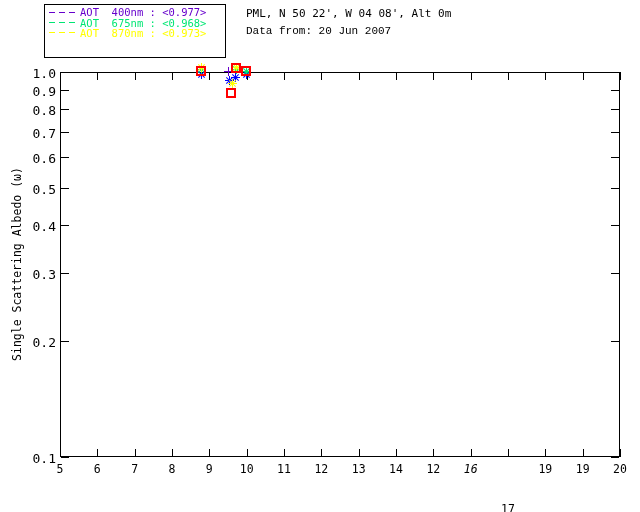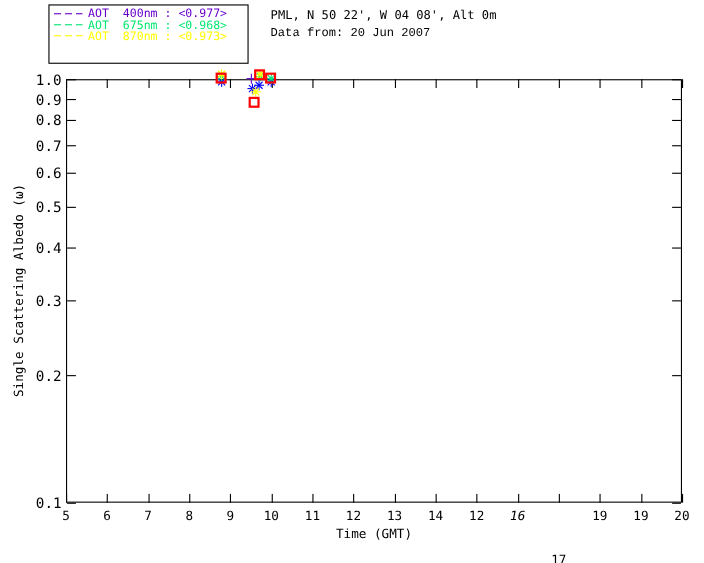--- a/index.html
+++ b/index.html
@@ -41,21 +41,20 @@
 
   <div class="hdr" style="top:7px;">PML, N 50 22', W 04 08', Alt 0m</div>
   <div class="hdr" style="top:25px;font-family:Liberation Mono, monospace;">Data from: 20 Jun 2007</div>
 
   <div class="legend" id="legend">
       <div class="legend-row"><div class="legend-dash" style="background: repeating-linear-gradient(to right, rgb(102, 0, 204) 0px, rgb(102, 0, 204) 6px, transparent 6px, transparent 10px);"></div><div class="legend-text" style="color: rgb(102, 0, 204);">AOT  400nm : &lt;0.977&gt;</div></div>
       <div class="legend-row"><div class="legend-dash" style="background: repeating-linear-gradient(to right, rgb(0, 230, 115) 0px, rgb(0, 230, 115) 6px, transparent 6px, transparent 10px);"></div><div class="legend-text" style="color: rgb(0, 230, 115);">AOT  675nm : &lt;0.968&gt;</div></div>
       <div class="legend-row"><div class="legend-dash" style="background: repeating-linear-gradient(to right, rgb(255, 255, 0) 0px, rgb(255, 255, 0) 6px, transparent 6px, transparent 10px);"></div><div class="legend-text" style="color: rgb(255, 255, 0);">AOT  870nm : &lt;0.973&gt;</div></div>
     </div>
 
-  <div class="x-title">Time (GMT)</div>
   <div class="y-title">Single Scattering Albedo (ω)</div>
 
   <div id="axes-layer">
       <div class="tick" style="left: 60px; top: 449px; width: 1px; height: 8px;"></div>
       <div class="tick" style="left: 60px; top: 72px; width: 1px; height: 8px;"></div>
       <div class="x-tick-label" style="left: 45px; top: 462px;">5</div>
       <div class="tick" style="left: 97.3333px; top: 449px; width: 1px; height: 8px;"></div>
       <div class="tick" style="left: 97.3333px; top: 72px; width: 1px; height: 8px;"></div>
       <div class="x-tick-label" style="left: 82.3333px; top: 462px;">6</div>
       <div class="tick" style="left: 134.667px; top: 449px; width: 1px; height: 8px;"></div>

